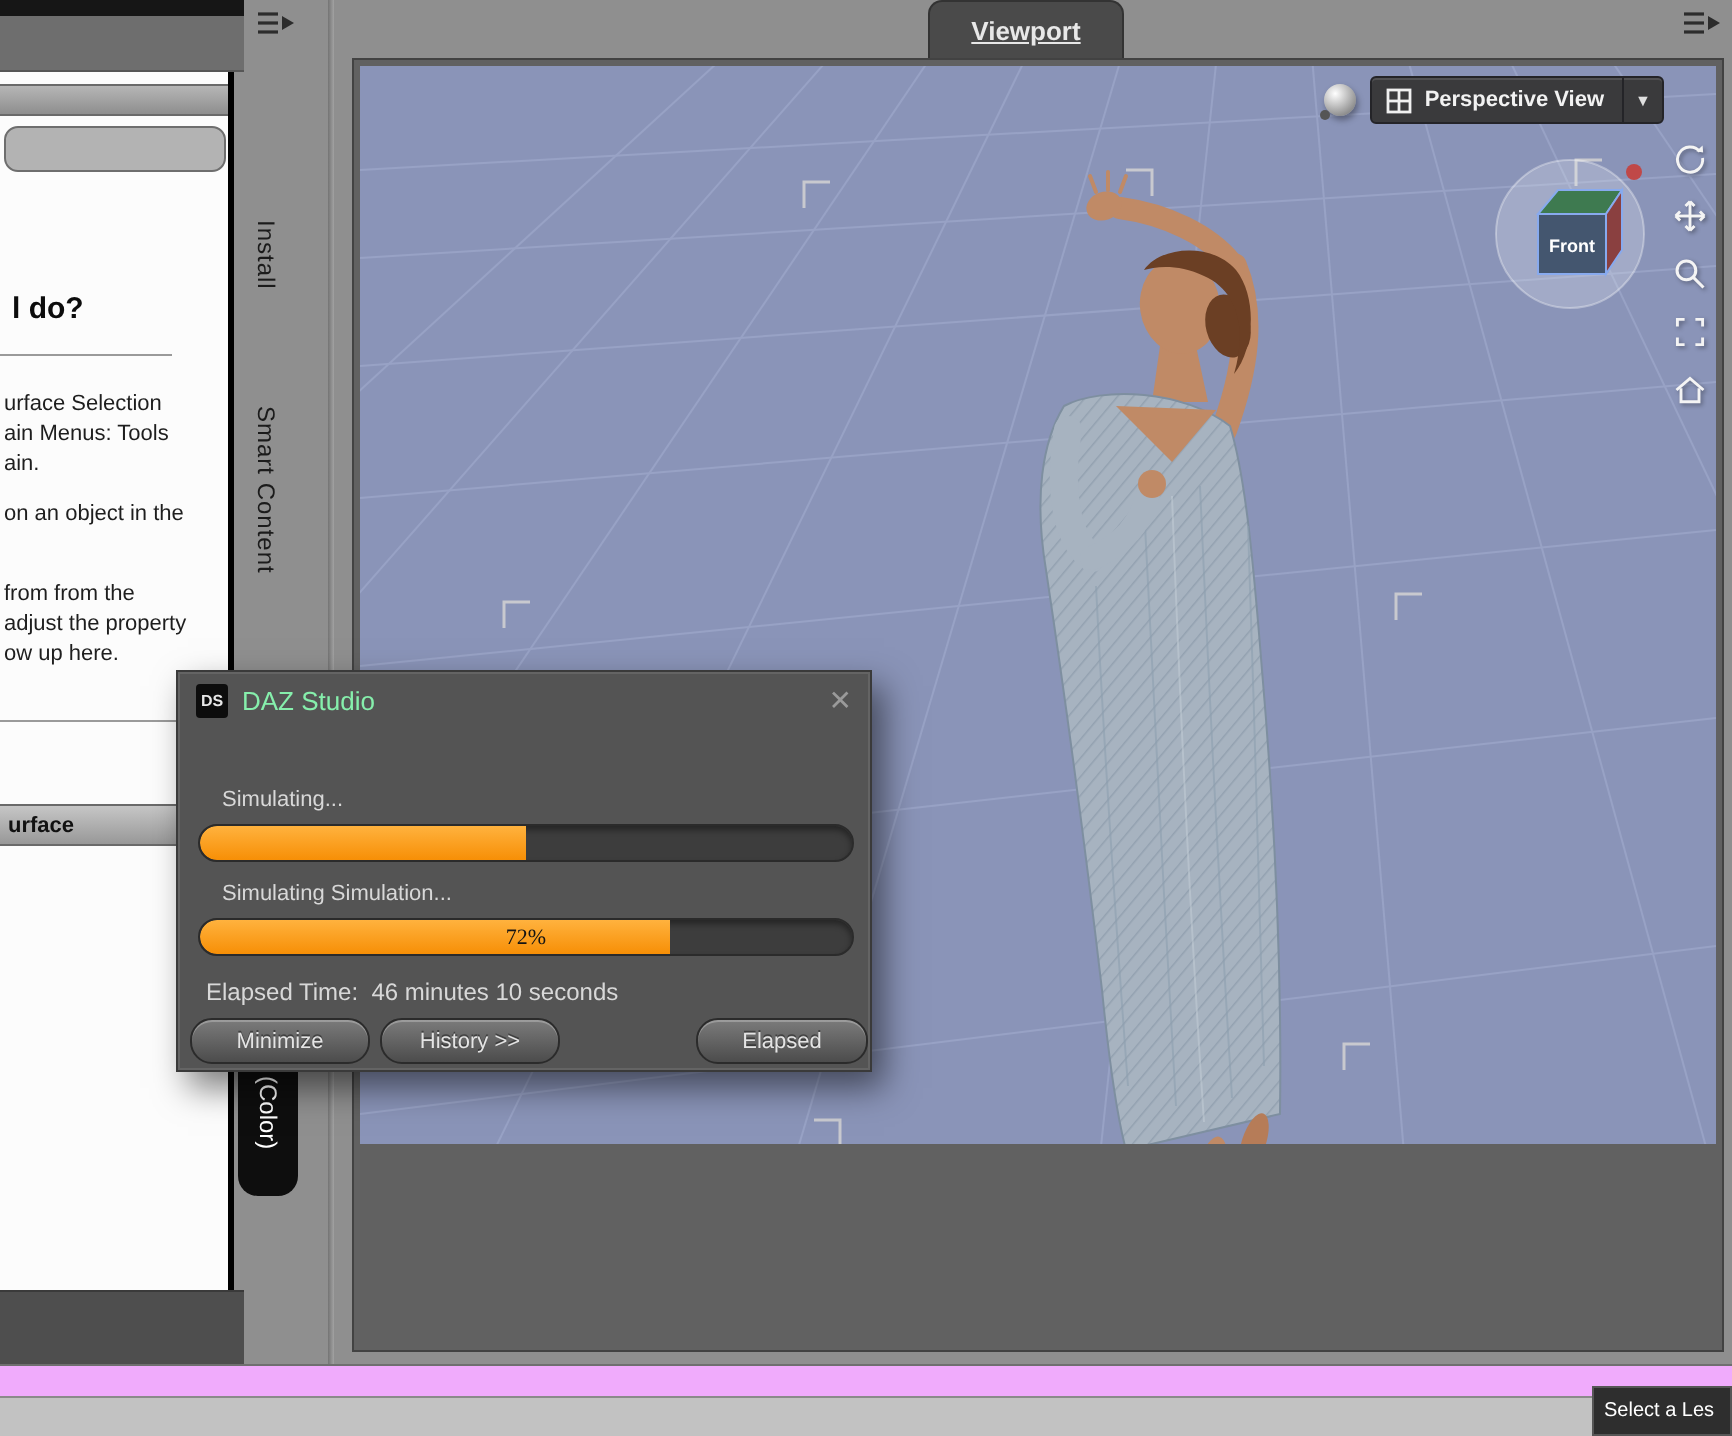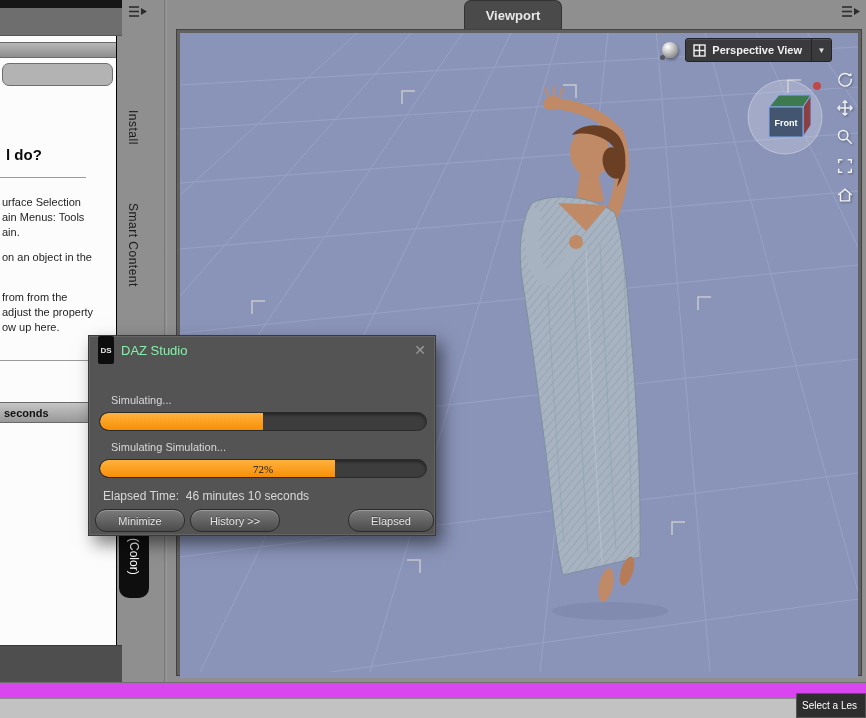--- a/index.html
+++ b/index.html
@@ -4,21 +4,21 @@
 <style>
   * { box-sizing: border-box; margin: 0; padding: 0; }
   html,body { background:#8f8f8f; }
   body { font-family:"Liberation Sans", sans-serif; }
   #app { position:relative; width:866px; height:718px; background:#8f8f8f; overflow:hidden; }
 
   
   .left-dock { position:absolute; left:0; top:0; width:122px; height:682px; }
   .ld-dark-top { position:absolute; left:0; top:0; width:122px; height:8px; background:#161616; }
   .ld-gray-top { position:absolute; left:0; top:8px; width:122px; height:28px; background:#6e6e6e; border-bottom:1px solid #565656; }
-  .ld-body { position:absolute; left:0; top:36px; width:117px; height:609px; background:#fcfcfc; border-right:1px solid #000000; overflow:hidden; }
+  .ld-body { position:absolute; left:0; top:36px; width:117px; height:609px; background:#fcfcfc; border-right:3px solid #000000; overflow:hidden; }
   .ld-header { position:absolute; left:0; top:6px; width:117px; height:16px; background:linear-gradient(#b6b6b6,#8e8e8e); border-top:1px solid #6a6a6a; border-bottom:1px solid #6a6a6a; }
   .ld-field { position:absolute; left:2px; top:27px; width:111px; height:23px; background:#b3b3b3; border:1px solid #6e6e6e; border-radius:7px; }
   .ld-heading { position:absolute; left:6px; top:110px; font-size:15px; font-weight:bold; color:#0c0c0c; }
   .ld-hr1 { position:absolute; left:0; top:141px; width:86px; border-top:1px solid #9a9a9a; }
   .ld-line { position:absolute; left:2px; font-size:11px; color:#1e1e1e; white-space:nowrap; }
   .ld-hr2 { position:absolute; left:0; top:324px; width:92px; border-top:1px solid #9a9a9a; }
   .ld-surfaces { position:absolute; left:0; top:366px; width:117px; height:21px; background:linear-gradient(#c6c6c6,#989898); border-top:1px solid #6a6a6a; border-bottom:1px solid #6a6a6a; font-size:11px; font-weight:bold; color:#111; line-height:20px; padding-left:4px; }
   .ld-footer { position:absolute; left:0; top:645px; width:122px; height:37px; background:#4e4e4e; border-top:1px solid #3a3a3a; }
 
   .vtab { position:absolute; left:126px; writing-mode:vertical-rl; font-size:12px; color:#1b1b1b; letter-spacing:0.5px; }
@@ -26,60 +26,60 @@
   .vtab-smart { top:203px; }
   .vtab-color { position:absolute; left:119px; top:514px; width:30px; height:84px; background:#0e0e0e; border-radius:10px; color:#fff; display:flex; align-items:center; justify-content:center; writing-mode:vertical-rl; font-size:12px; }
 
   .dock-divider { position:absolute; left:164px; top:0; width:3px; height:682px; background:linear-gradient(90deg,#747474,#a2a2a2); }
 
   .pane-icon { position:absolute; width:22px; height:15px; }
   .pane-icon-left { left:127px; top:4px; }
   .pane-icon-right { left:840px; top:4px; }
 
   
-  .viewport-tab { position:absolute; left:464px; top:0; width:98px; height:29px; background:#4a4a4a; border:1px solid #333; border-bottom:none; border-radius:7px 7px 0 0; color:#e8e8e8; font-size:13px; font-weight:bold; display:flex; align-items:center; justify-content:center; z-index:5; }
+  .viewport-tab { position:absolute; left:464px; top:0; width:98px; height:29px; background:#4a4a4a; border:1px solid #333; border-bottom:none; border-radius:7px 7px 0 0; color:#e8e8e8; font-size:13px; font-weight:bold; display:flex; align-items:center; justify-content:center; z-index:5;text-decoration:underline; }
   .viewport-frame { position:absolute; left:176px; top:29px; width:686px; height:647px; background:#616161; border:1px solid #424242; }
-  .viewport { position:absolute; left:3px; top:3px; width:678px; height:645px; background:#8a94b8; overflow:hidden; }
+  .viewport { position:absolute; left:3px; top:3px; width:678px; height:539px; background:#8a94b8; overflow:hidden; }
   .scene { display:block; width:678px; height:639px; }
 
   .view-controls { position:absolute; top:5px; right:26px; height:24px; display:flex; align-items:center; gap:7px; z-index:4; }
   .sphere-icon { width:16px; height:16px; border-radius:50%; background:radial-gradient(circle at 35% 30%, #ffffff, #8d8d8d 75%); box-shadow:1px 2px 3px rgba(0,0,0,0.35); position:relative; }
   .sphere-icon::after { content:""; position:absolute; left:-2px; bottom:-2px; width:5px; height:5px; border-radius:50%; background:#555; }
   .persp-btn { display:flex; align-items:center; background:#3a3a3c; border:1px solid #242428; border-radius:3px; height:24px; box-shadow:inset 0 1px 0 rgba(255,255,255,0.12); }
   .persp-grid-icon { margin:0 6px 0 7px; display:flex; }
   .persp-label { font-size:11px; font-weight:bold; color:#f2f2f2; padding-right:9px; white-space:nowrap; }
   .persp-dd { width:20px; height:24px; border-left:1px solid #242428; display:flex; align-items:center; justify-content:center; color:#e0e0e0; font-size:8px; }
 
   .tool-stack { position:absolute; top:36px; right:3px; display:flex; flex-direction:column; gap:9px; align-items:center; z-index:4; }
   .tool { width:20px; height:20px; display:flex; align-items:center; justify-content:center; filter:drop-shadow(1px 1px 1px rgba(0,0,0,0.35)); }
 
   .cube-gizmo { position:absolute; top:44px; right:33px; width:80px; height:80px; z-index:3; }
 
   
   .dialog { position:absolute; left:88px; top:335px; width:348px; height:201px; background:#545454; border:1px solid #3a3a3a; box-shadow:0 0 0 1px #646464 inset, 6px 8px 16px rgba(0,0,0,0.5); z-index:50; }
   .dlg-titlebar { position:absolute; left:0; top:0; width:100%; height:28px; display:flex; align-items:center; padding:0 9px; gap:7px; }
-  .dlg-icon { width:16px; height:28px; background:#0d0d0d; color:#e8e8e8; font-size:8px; font-weight:bold; display:flex; align-items:center; justify-content:center; border-radius:2px; }
+  .dlg-icon { width:16px; height:17px; background:#0d0d0d; color:#e8e8e8; font-size:8px; font-weight:bold; display:flex; align-items:center; justify-content:center; border-radius:2px; }
   .dlg-title { font-size:13px; color:#86efac; flex:1; }
   .dlg-close { font-size:14px; color:#9a9a9a; cursor:default; }
   .dlg-label { position:absolute; left:22px; font-size:11px; color:#d8d8d8; }
   .lbl-1 { top:58px; }
   .lbl-2 { top:105px; }
   .progress { position:absolute; left:10px; width:328px; height:19px; background:#3d3d3d; border:1px solid #2b2b2b; border-radius:10px; overflow:hidden; box-shadow:inset 0 2px 3px rgba(0,0,0,0.4); }
   .bar-1 { top:76px; }
   .bar-2 { top:123px;font-family:Liberation Serif, serif; }
   .progress-fill { position:absolute; left:0; top:0; bottom:0; background:linear-gradient(#ffb23e,#f78f06); border-radius:9px 0 0 9px; }
   .progress-text { position:absolute; left:0; right:0; top:0; bottom:0; display:flex; align-items:center; justify-content:center; font-size:11px; color:#141414; }
   .dlg-elapsed { position:absolute; left:14px; top:153px; font-size:12px; color:#d8d8d8; white-space:pre; }
   .dlg-btn { position:absolute; top:173px; height:23px; background:linear-gradient(#7b7b7b,#4c4c4c); border:1px solid #2b2b2b; border-radius:11px; color:#e4e4e4; font-size:11px; font-weight:normal; font-family:"Liberation Sans",sans-serif; text-shadow:0 -1px 0 rgba(0,0,0,0.4); box-shadow:inset 0 1px 0 rgba(255,255,255,0.25); }
   .btn-minimize { left:6px; width:90px; }
   .btn-history { left:101px; width:90px; }
   .btn-cancel { left:259px; width:86px; }
 
   
-  .bottom-area { position:absolute; left:0; top:682px; width:866px; height:36px; background:#d946ef; border-top:1px solid #6f6f6f; }
+  .bottom-area { position:absolute; left:0; top:682px; width:866px; height:36px; background:#f0abfc; border-top:1px solid #6f6f6f; }
   .bottom-light { position:absolute; left:0; top:15px; width:866px; height:21px; background:#c2c2c2; border-top:1px solid #8a8a8a; }
   .status-box { position:absolute; right:0; bottom:0; width:70px; height:25px; background:#2e2e2e; border:1px solid #565656; color:#fff; font-size:10px; display:flex; align-items:center; padding-left:5px; white-space:nowrap; overflow:hidden; }
 </style>
 </head>
 <body>
 
 <div id="app">
 
   <div class="left-dock">
     <div class="ld-dark-top"></div>
@@ -90,21 +90,21 @@
       <div class="ld-heading">l do?</div>
       <div class="ld-hr1"></div>
       <div class="ld-line" style="top:160px">urface Selection</div>
       <div class="ld-line" style="top:175px">ain Menus: Tools</div>
       <div class="ld-line" style="top:190px">ain.</div>
       <div class="ld-line" style="top:215px">on an object in the</div>
       <div class="ld-line" style="top:255px">from from the</div>
       <div class="ld-line" style="top:270px">adjust the property</div>
       <div class="ld-line" style="top:285px">ow up here.</div>
       <div class="ld-hr2"></div>
-      <div class="ld-surfaces">seconds</div>
+      <div class="ld-surfaces">urface</div>
     </div>
     <div class="ld-footer"></div>
   </div>
 
   <div class="vtab vtab-install">Install</div>
   <div class="vtab vtab-smart">Smart Content</div>
   <div class="vtab-color">(Color)</div>
 
   <div class="dock-divider"></div>
 

